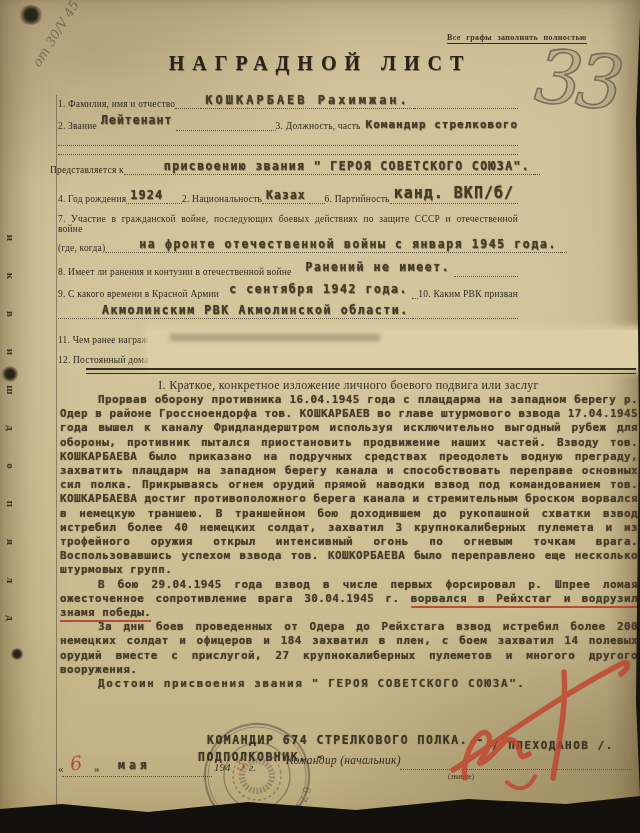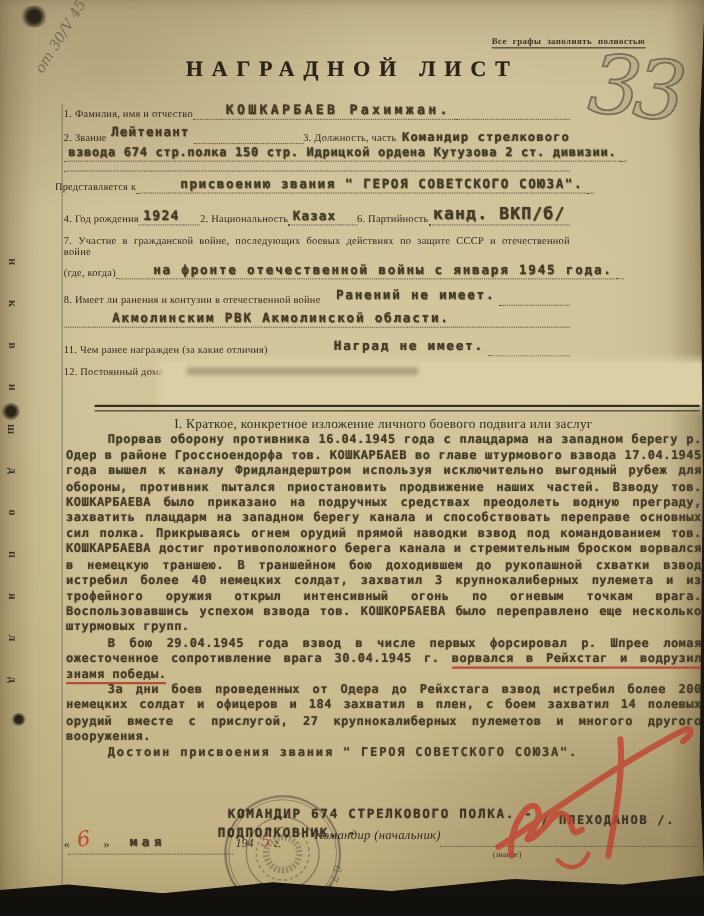--- a/index.html
+++ b/index.html
@@ -122,21 +122,20 @@
 
     <div class="frow">
       <span class="lbl">2. Звание</span>
       <span class="typed dotval" style="font-size:11.5px;position:relative;top:-3px;border-bottom:none;">Лейтенант</span>
       <span class="dotfill"></span>
       <span class="lbl">3. Должность, часть</span>
       <span class="typed" style="font-size:11px;padding-left:5px;">Командир стрелкового</span>
     </div>
 
     <div class="frow" style="margin-top:1px;">
-      <span class="typed dotval" style="font-size:11px;letter-spacing:.6px;">взвода 674 стр.полка 150 стр. Идрицкой ордена Кутузова 2 ст. дивизии.</span>
       <span class="dotfill"></span>
     </div>
 
     <div class="frow" style="height:9px;">
       <span class="dotfill"></span>
     </div>
 
     <div class="frow" style="margin-top:4px;justify-content:center;">
       <span class="lbl" style="padding-left:14px;">Представляется к</span>
       <span class="typed dotval" style="font-size:11.5px;letter-spacing:1.4px;padding-left:40px;">присвоению звания " ГЕРОЯ СОВЕТСКОГО СОЮЗА".</span>
@@ -162,20 +161,26 @@
       <span class="typed dotval" style="font-size:11.5px;letter-spacing:1.6px;padding-left:34px;">на фронте отечественной войны с января 1945 года.</span>
       <span class="dotfill"></span>
     </div>
 
     <div class="frow" style="margin-top:9px;">
       <span class="lbl">8. Имеет ли ранения и контузии в отечественной войне</span>
       <span class="typed dotval" style="font-size:11.5px;letter-spacing:1.6px;position:relative;top:-2px;border-bottom:none;padding-left:14px;">Ранений не имеет.</span>
       <span class="dotfill"></span>
     </div>
 
+    <div class="frow" style="margin-top:7px;">
+      <span class="lbl">9. С какого времени в Красной Армии</span>
+      <span class="typed dotval" style="font-size:11.5px;letter-spacing:1.6px;position:relative;top:-2px;border-bottom:none;padding-left:10px;">с сентября 1942 года.</span>
+      <span class="dotfill" style="max-width:40px;"></span>
+      <span class="lbl">10. Каким РВК призван</span>
+    </div>
     <div class="frow" style="margin-top:4px;">
       <span class="typed dotval" style="font-size:11.5px;letter-spacing:1.6px;padding-left:44px;">Акмолинским РВК Акмолинской области.</span>
       <span class="dotfill"></span>
     </div>
 
     <div class="frow" style="margin-top:11px;">
       <span class="lbl">11. Чем ранее награжден (за какие отличия)</span>
       <span class="typed dotval" style="font-size:11.5px;letter-spacing:1.6px;position:relative;top:-2px;border-bottom:none;padding-left:60px;">Наград не имеет.</span>
       <span class="dotfill"></span>
     </div>

